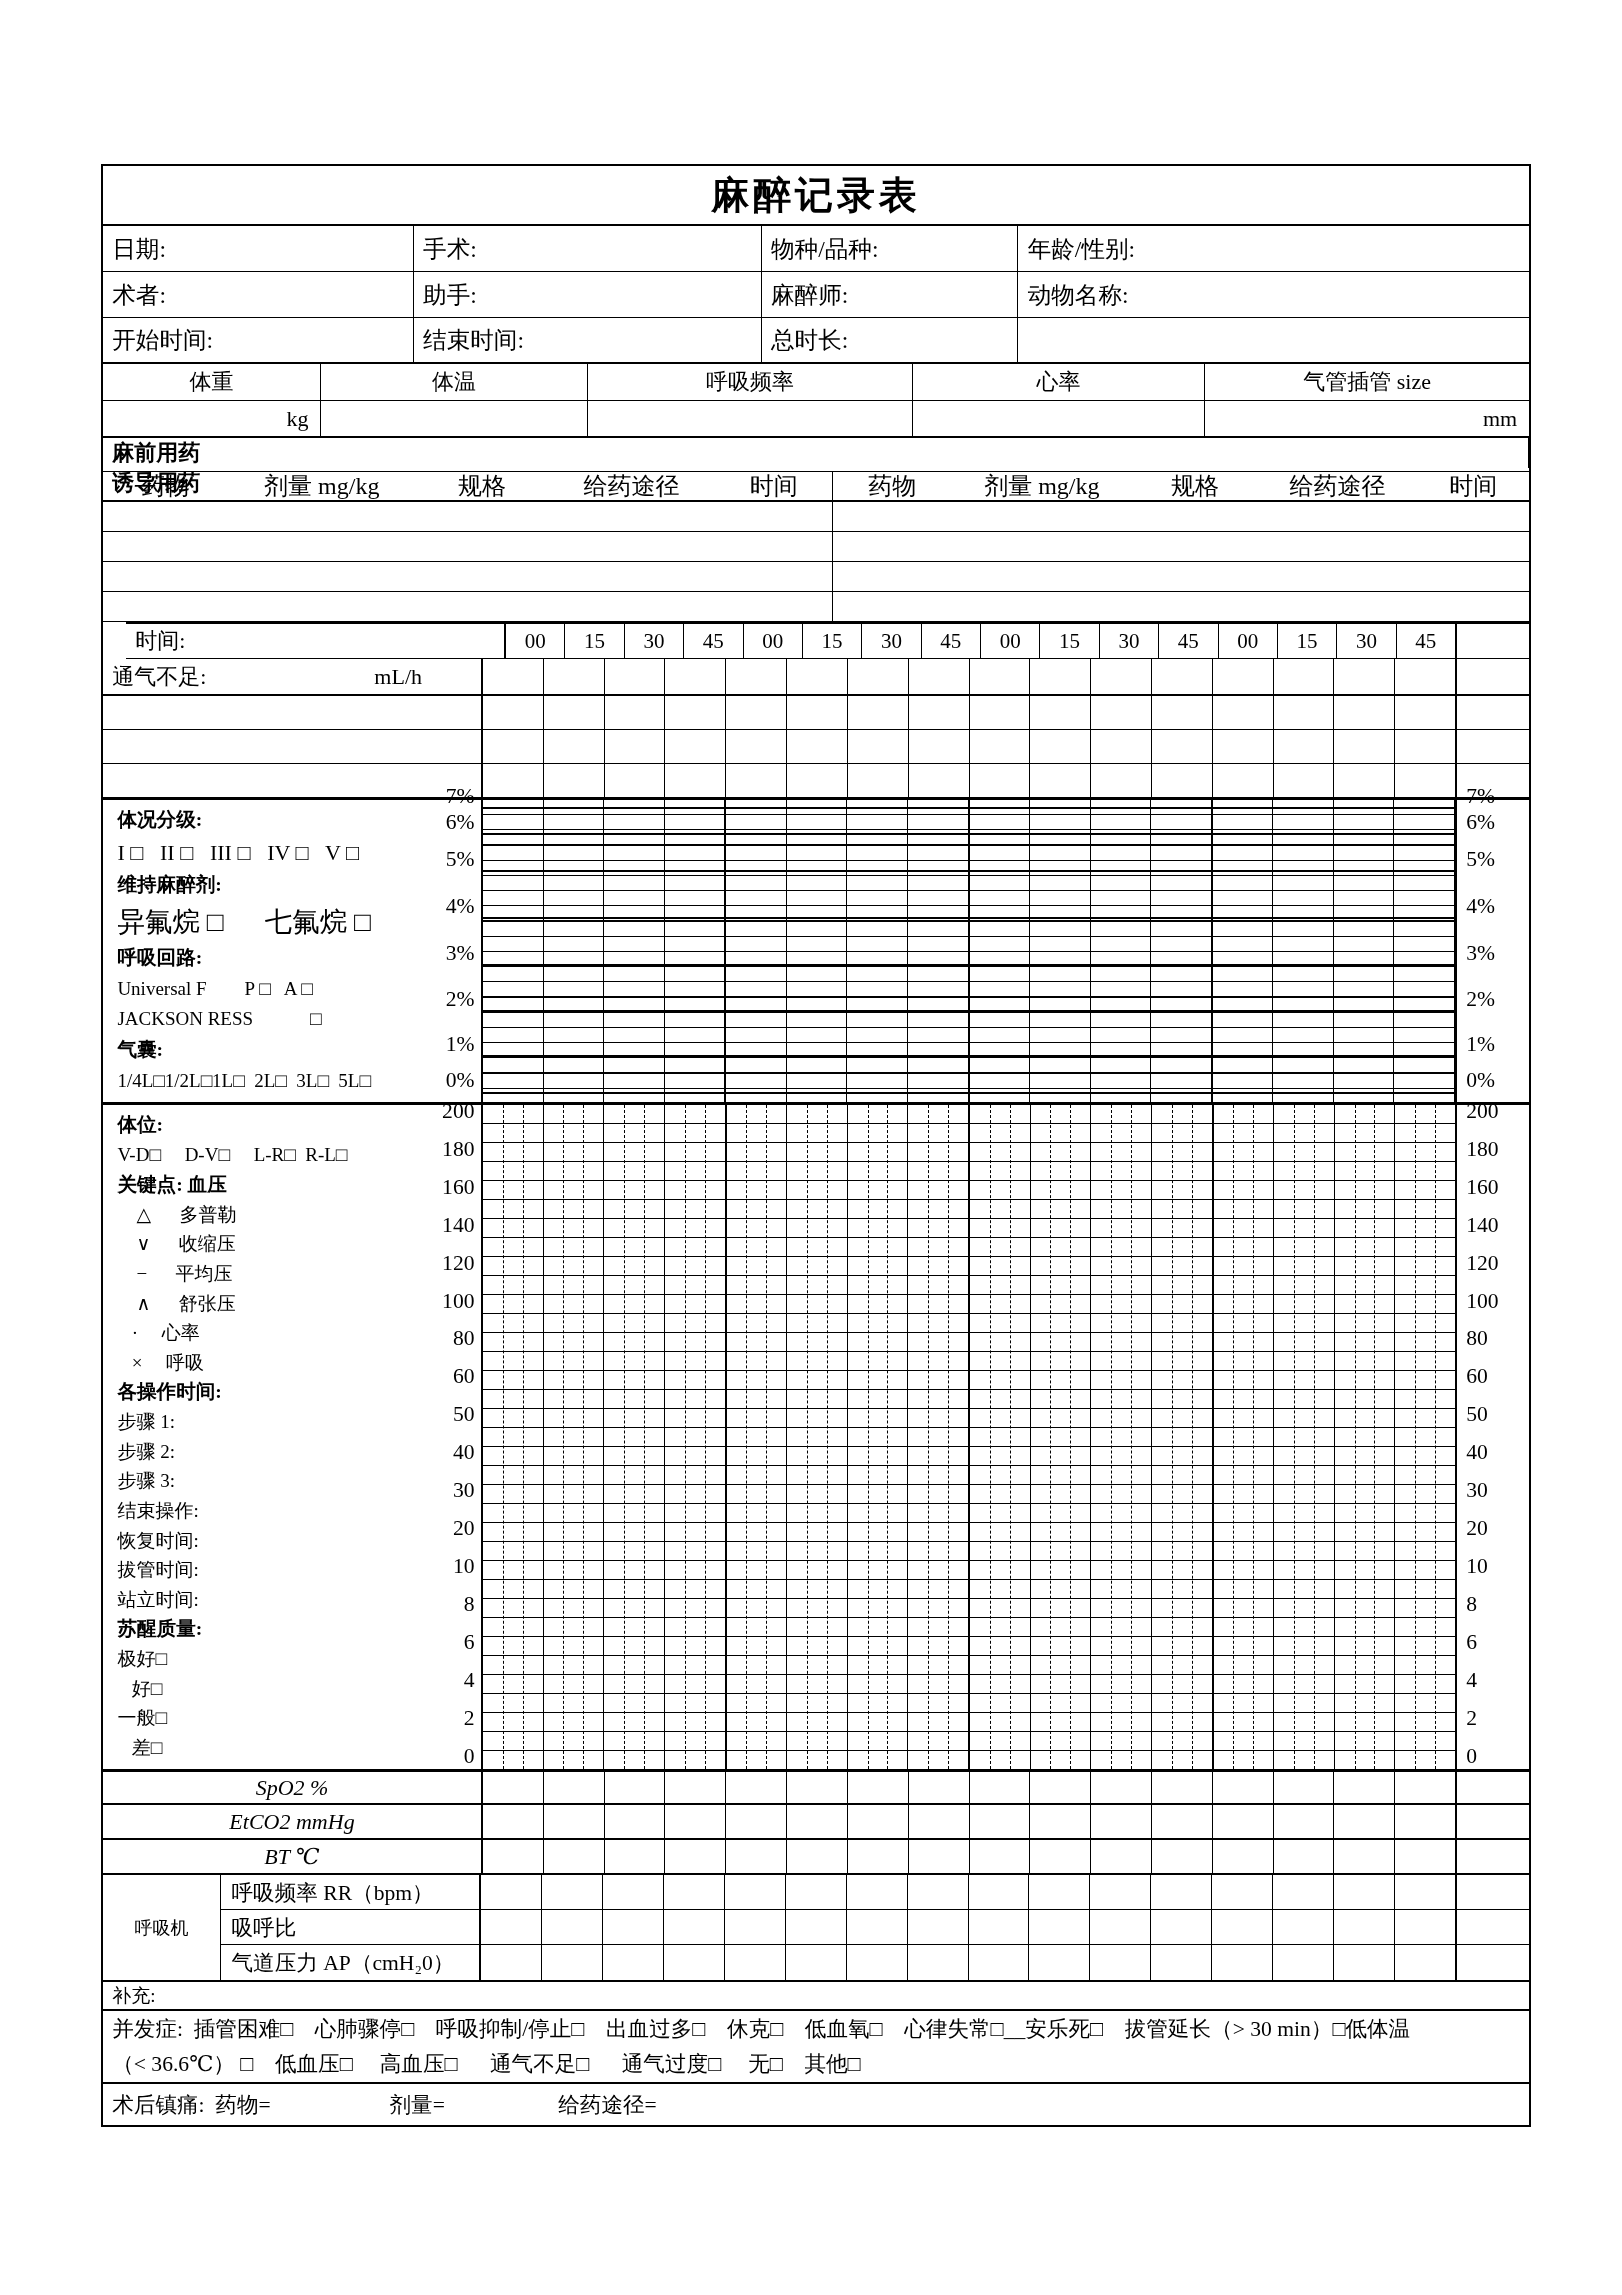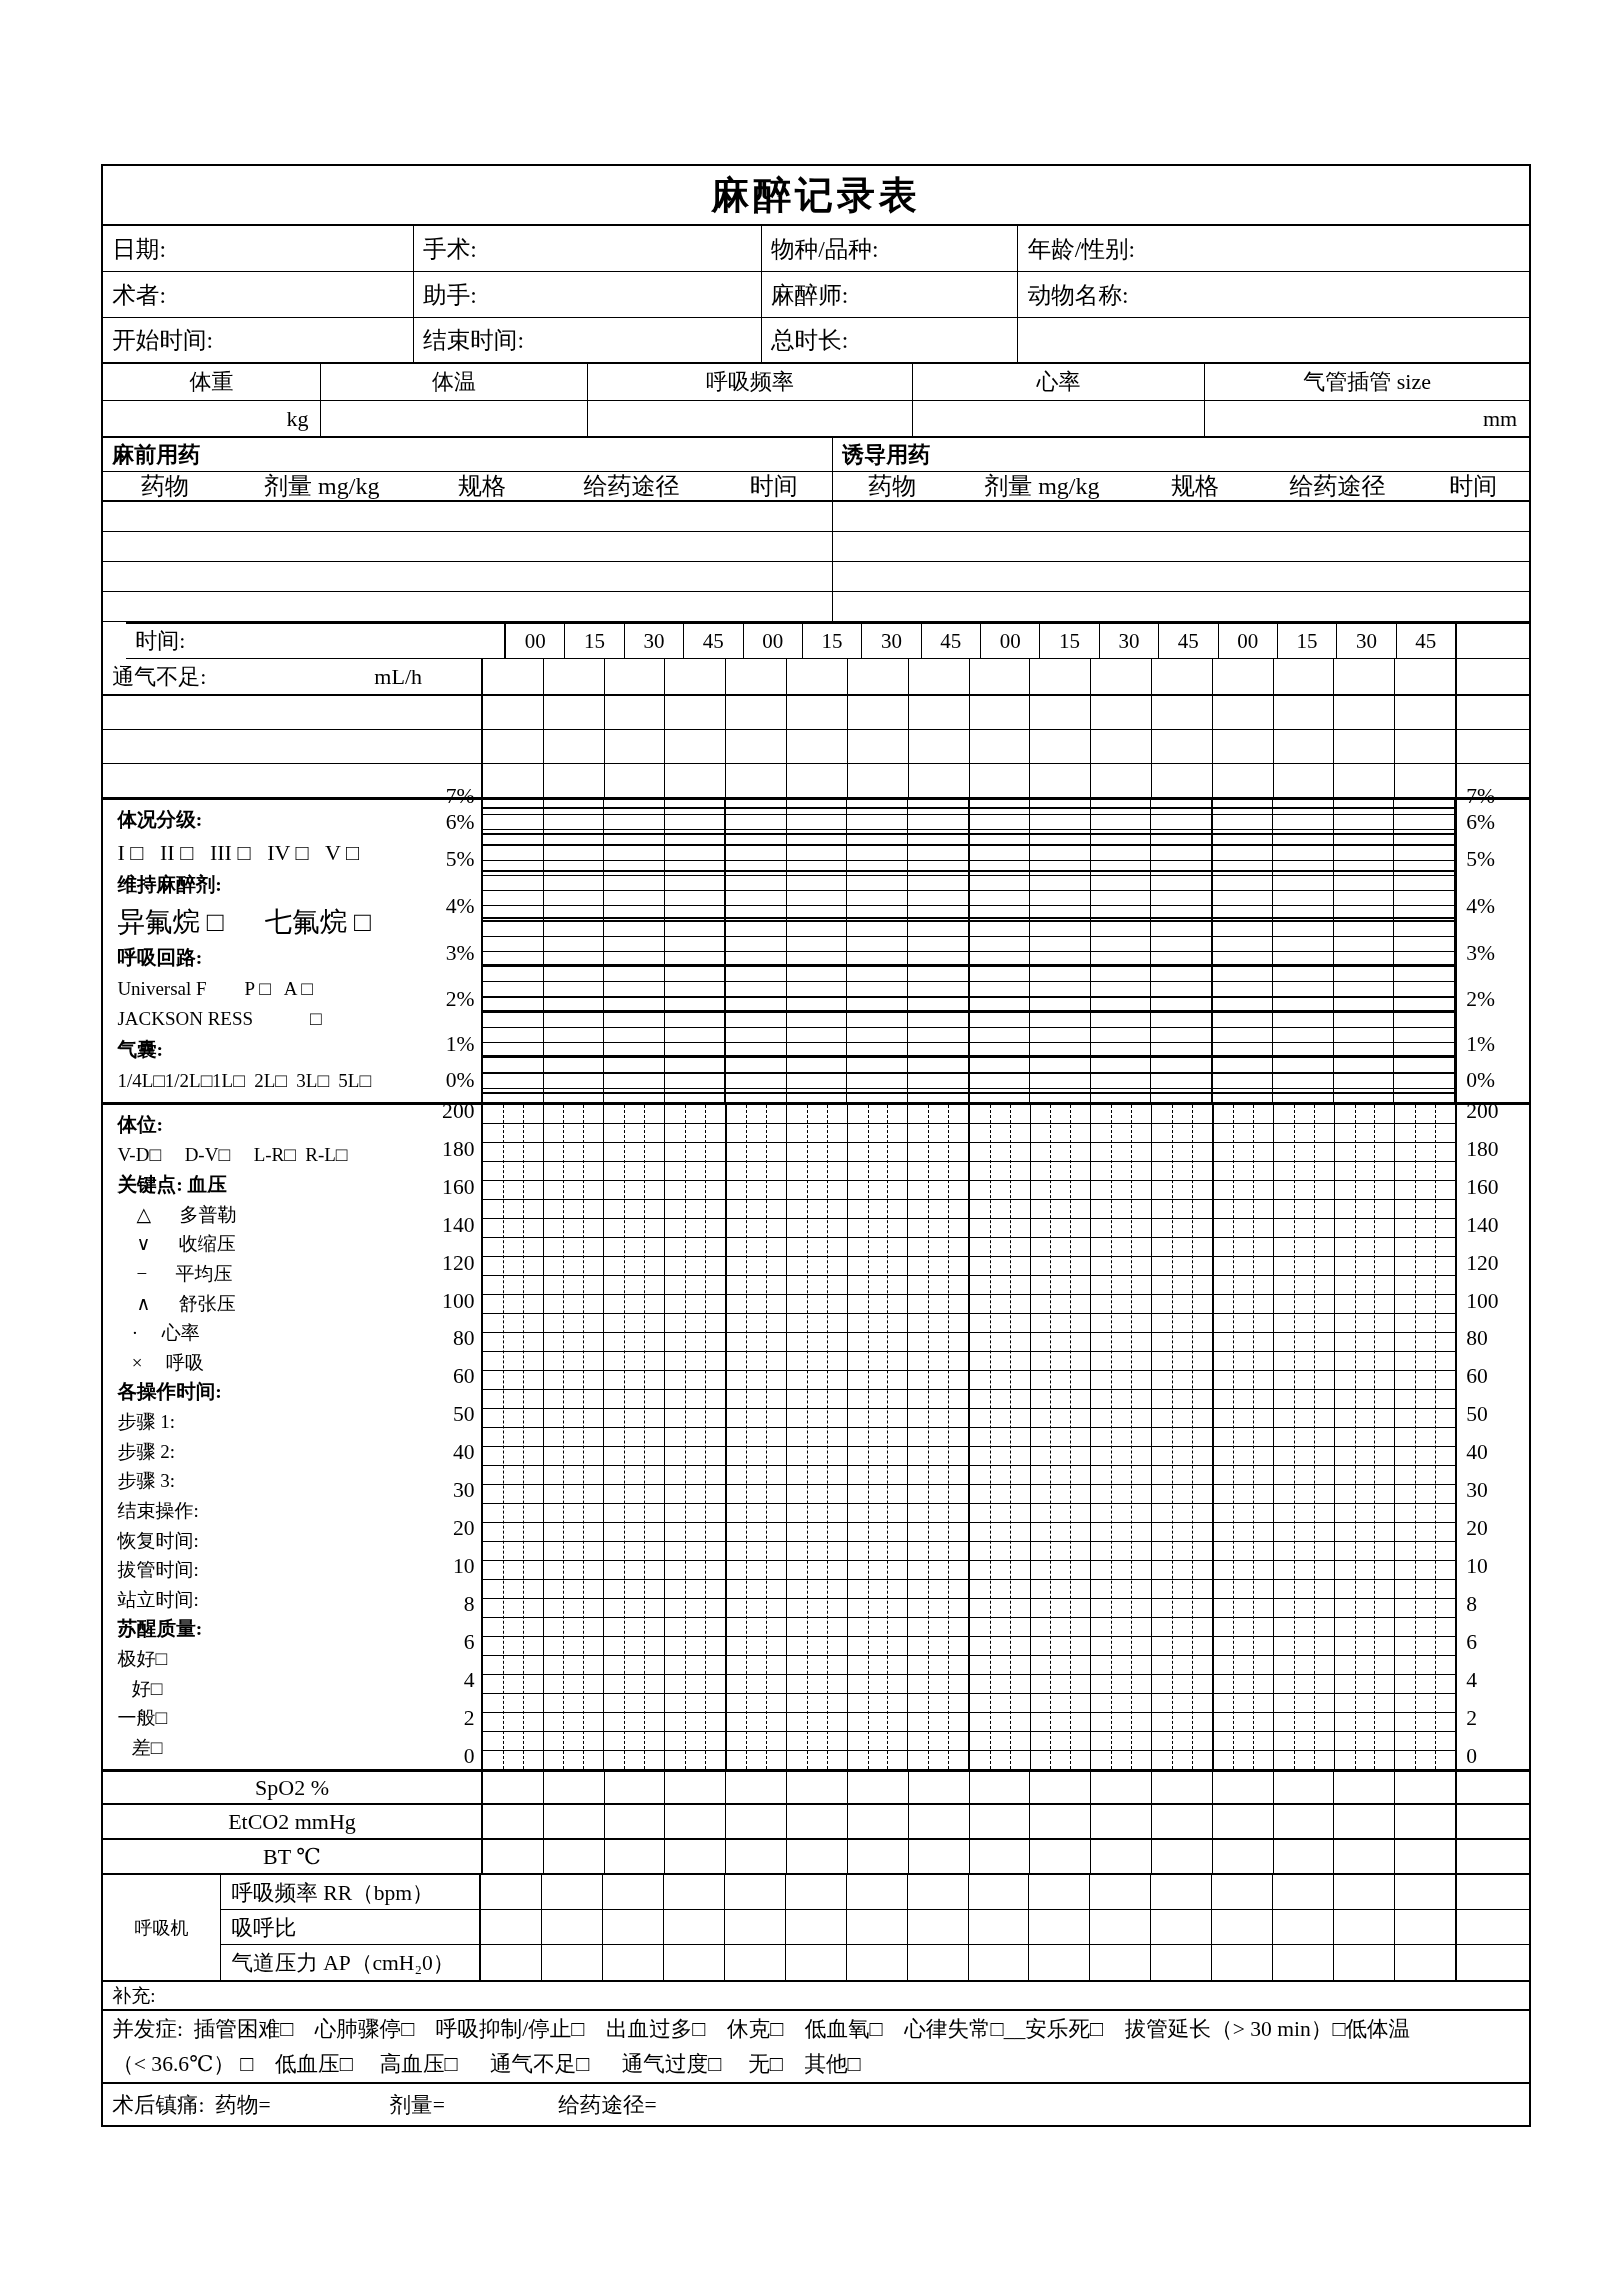--- a/index.html
+++ b/index.html
@@ -21,35 +21,35 @@
   .r-info.last{border-bottom:2px solid #000;}
   
   .r-vit{height:37px;}
   .v1{flex:0 0 15.3%;} .v2{flex:0 0 18.7%;} .v3{flex:0 0 22.8%;} .v4{flex:0 0 20.5%;} .v5{flex:1;}
   .r-vit .cell{justify-content:center;font-size:22px;padding-left:0;}
   .r-vit.units{border-bottom:2px solid #000;}
   .r-vit.units .cell{justify-content:flex-end;padding-right:11.8px;}
   
   .half-l{flex:0 0 51.2%;border-right:1.3px solid #000;display:flex;}
   .half-r{flex:1;display:flex;}
-  .r-drugtitle{height:34px;}
+  .r-drugtitle{height:34px;flex-direction:column;}
   .r-drugtitle .t{font-size:22px;font-weight:bold;padding-left:9.2px;display:flex;align-items:center;}
   .r-drugcols{height:30px;border-bottom:2px solid #000;}
   .dcols{display:flex;width:100%;align-items:center;}
   .dcols span{display:block;text-align:center;font-size:24px;}
   .dcols span:nth-child(1){flex:0 0 17%;}
   .dcols span:nth-child(2){flex:0 0 26%;}
   .dcols span:nth-child(3){flex:0 0 18%;}
   .dcols span:nth-child(4){flex:0 0 23%;}
   .dcols span:nth-child(5){flex:0 0 16%;}
   .r-drugrow{height:30px;}
   
   .lab585{flex:0 0 380px;border-right:2px solid #000;display:flex;align-items:center;
           padding:0 13px 0 9.2px;font-size:22px;}
-  .lab585.c{justify-content:center;padding:16px;}
+  .lab585.c{justify-content:center;padding:16px;font-style:italic;}
   .lab585.sb2{justify-content:space-between;padding-right:59px;}
   .cells{flex:1;display:flex;border-right:2px solid #000;}
   .tcell{flex:1;border-right:1.3px solid #000;display:flex;align-items:center;justify-content:center;font-size:21px;}
   .tcell:last-child{border-right:none;}
   .endcell{flex:0 0 72px;}
   .r-time{height:37px;border-top:2.6px solid #000;margin-left:23px;}
   .r-fluid{height:37px;border-bottom:2px solid #000;}
   .r-empty{height:34px;}
   
   .chart-sec{display:flex;border-bottom:1.3px solid #000;position:relative;}

